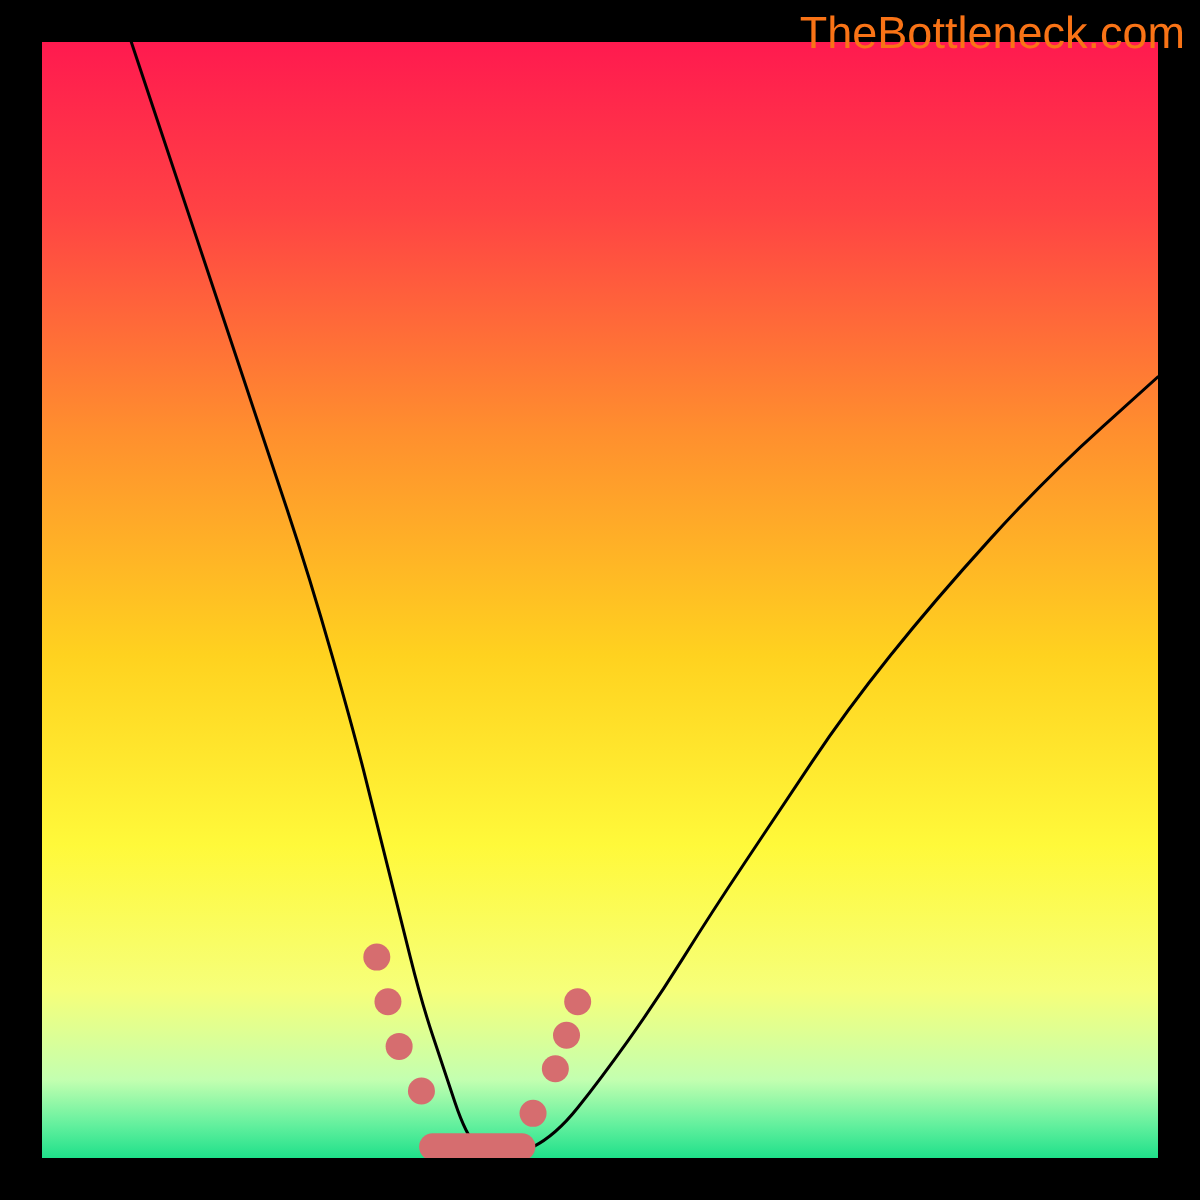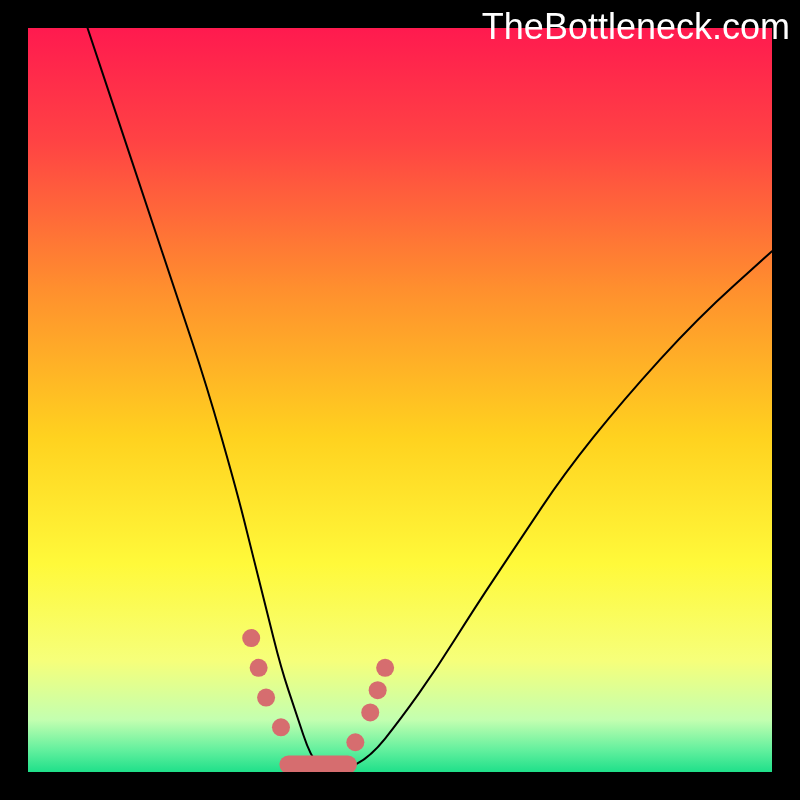--- a/index.html
+++ b/index.html
@@ -14,22 +14,22 @@
     position: relative;
     width: 800px;
     height: 800px;
     background: #000;
   }
   .watermark {
     position: absolute;
     top: 6px;
     right: 10px;
     font-family: Arial, Helvetica, sans-serif;
-    font-size: 36px;
-    color: #ffffff;
+    font-size: 30px;
+    color: #f97316;
     letter-spacing: 0px;
     z-index: 5;
   }
   svg.plot {
     position: absolute;
     left: 28px;
     top: 28px;
     width: 744px;
     height: 744px;
   }

